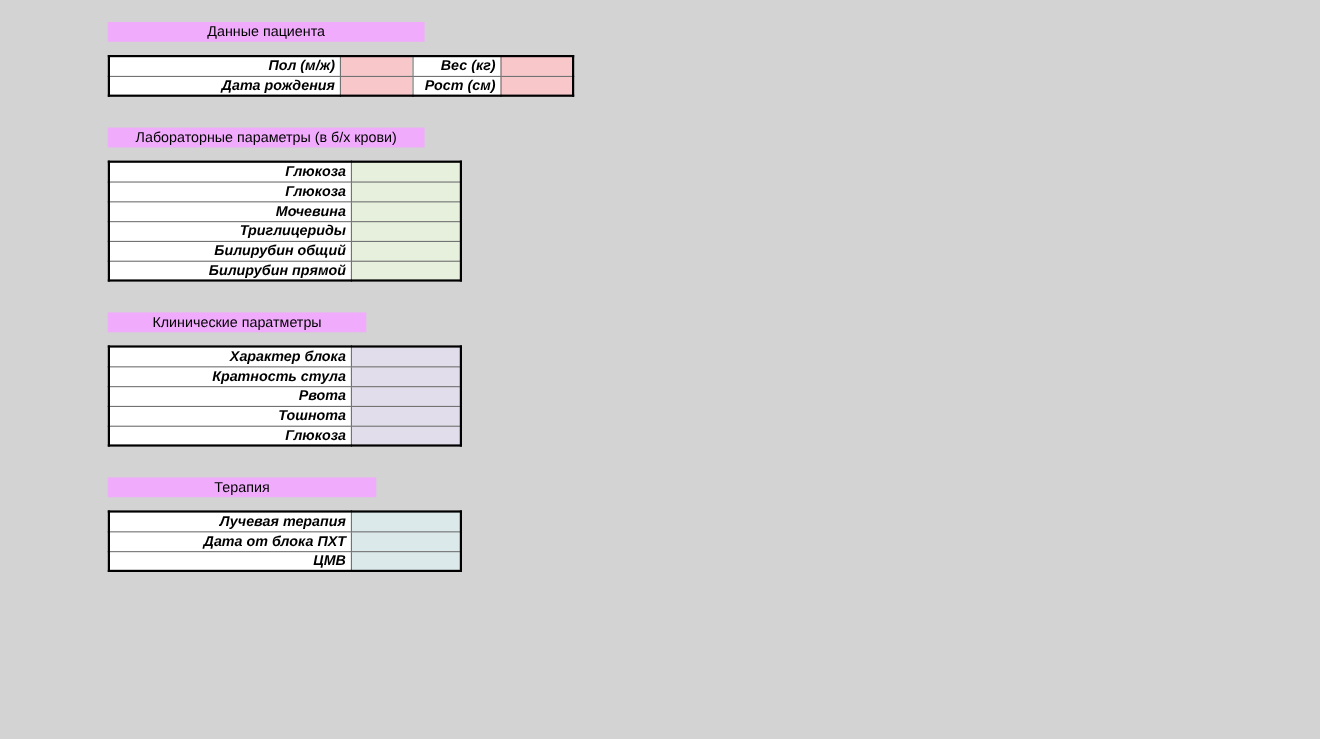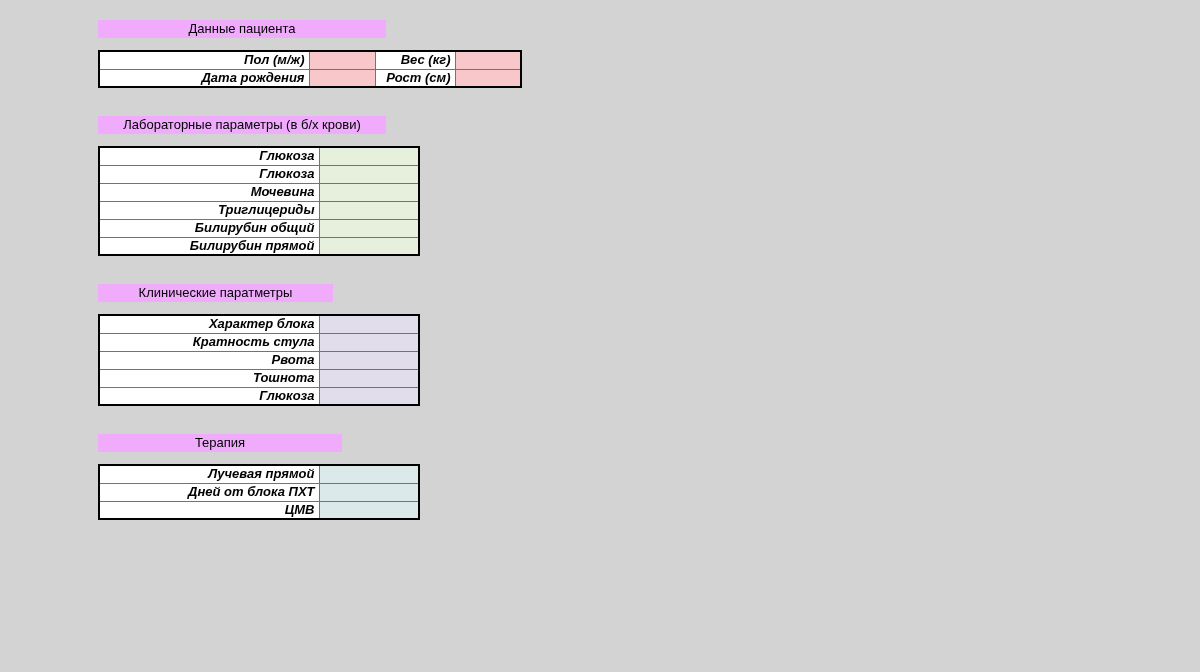--- a/index.html
+++ b/index.html
@@ -161,25 +161,25 @@
       </tr>
     </tbody>
       </table>
   </div>
 
   <div class="section">
     <div class="section-header w-therapy-header">Терапия</div>
     <table class="outer-bold">
       <tbody>
           <tr>
-        <td class="label c-220">Лучевая прямой</td>
+        <td class="label c-220">Лучевая терапия</td>
         <td class="value-blue c-100"></td>
       </tr>
       <tr>
-        <td class="label c-220">Дней от блока ПХТ</td>
+        <td class="label c-220">Дата от блока ПХТ</td>
         <td class="value-blue c-100"></td>
       </tr>
       <tr>
         <td class="label c-220">ЦМВ</td>
         <td class="value-blue c-100"></td>
       </tr>
     </tbody>
       </table>
   </div>
 

